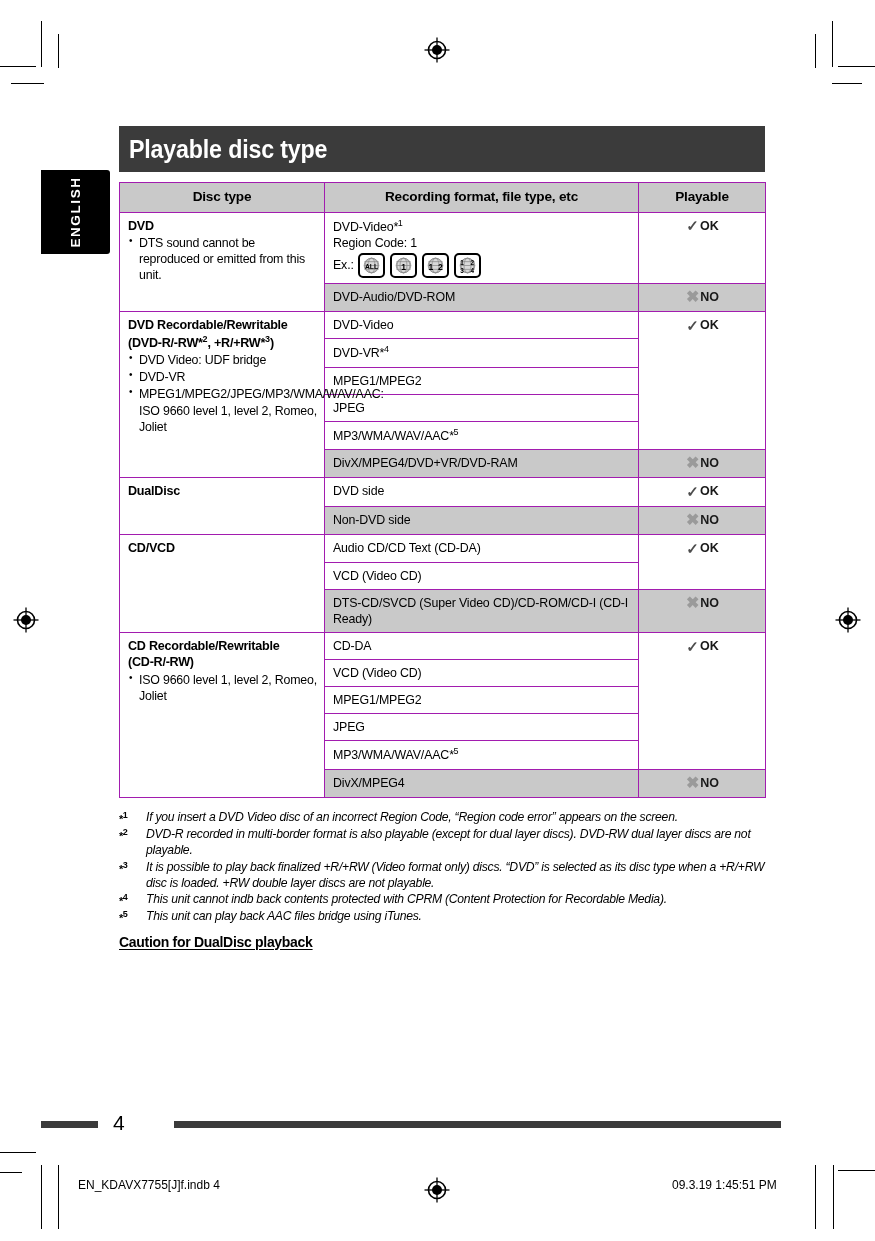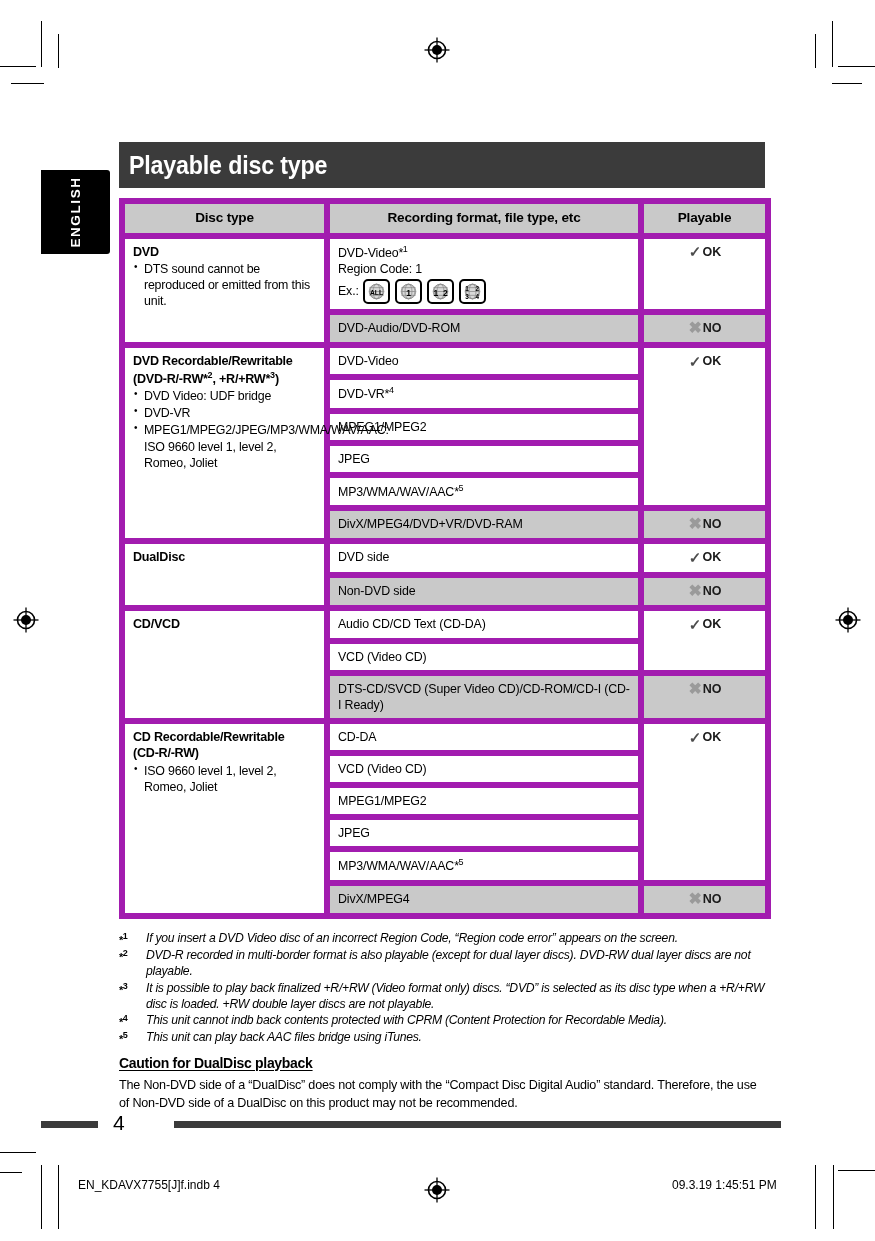--- a/index.html
+++ b/index.html
@@ -26,21 +26,21 @@
   #lang-tab .vtext {
     position: absolute; left: 0; top: 0; width: 84px; height: 69px;
     transform: rotate(-90deg); transform-origin: 0 0;
     margin-top: 84px;
     display: flex; align-items: center; justify-content: center;
     color: #fff; font-size: 13.5px; font-weight: bold; letter-spacing: 1.6px;
     font-family: "Liberation Sans", sans-serif;
   }
 
   
-  #content { position: absolute; left: 119px; top: 126px; width: 646px; margin-top: 16px; }
+  #content { position: absolute; left: 119px; top: 126px; width: 646px; }
 
   
   #banner {
     background: #3b3b3b; color: #fff;
     height: 46px; display: flex; align-items: center;
     padding-left: 10px;
   }
   #banner h1 {
     font-size: 25px; font-weight: bold; letter-spacing: -0.2px;
     font-family: "Liberation Sans", sans-serif;
@@ -51,21 +51,21 @@
   table#disc-table {
     width: 646px; border-collapse: collapse;
     margin-top: 10px;
     table-layout: fixed;
   }
   table#disc-table col.c1 { width: 205px; }
   table#disc-table col.c2 { width: 314px; }
   table#disc-table col.c3 { width: 127px; }
 
   #disc-table th, #disc-table td {
-    border: 6px solid #a21caf;
+    border: 1px solid #a21caf;
     font-size: 12.4px;
     vertical-align: top;
     font-family: "Liberation Sans", sans-serif;
     line-height: 1.30;
   }
   #disc-table thead th {
     background: #c9c9c9;
     text-align: center;
     font-weight: bold;
     font-size: 13.6px;
@@ -421,21 +421,20 @@
           <span class="nm"><span class="star">*</span><span class="sup">4</span></span>
           <span class="ntext">This unit cannot indb back contents protected with CPRM (Content Protection for Recordable Media).</span>
         </div>
         <div class="note">
           <span class="nm"><span class="star">*</span><span class="sup">5</span></span>
           <span class="ntext">This unit can play back AAC files bridge using iTunes.</span>
         </div>
       </div>
 
     <h2 id="caution">Caution for DualDisc playback</h2>
-    <p id="caution-body">The Non-DVD side of a “DualDisc” does not comply with the “Compact Disc Digital Audio” standard. Therefore, the use of Non-DVD side of a DualDisc on this product may not be recommended.</p>
   </div>
 
   <div id="pagefoot">
     <div class="bar-l"></div>
     <div class="pnum">4</div>
     <div class="bar-r"></div>
   </div>
 
   <div id="printinfo">EN_KDAVX7755[J]f.indb   4</div>
   <div id="printstamp">09.3.19   1:45:51 PM</div>

